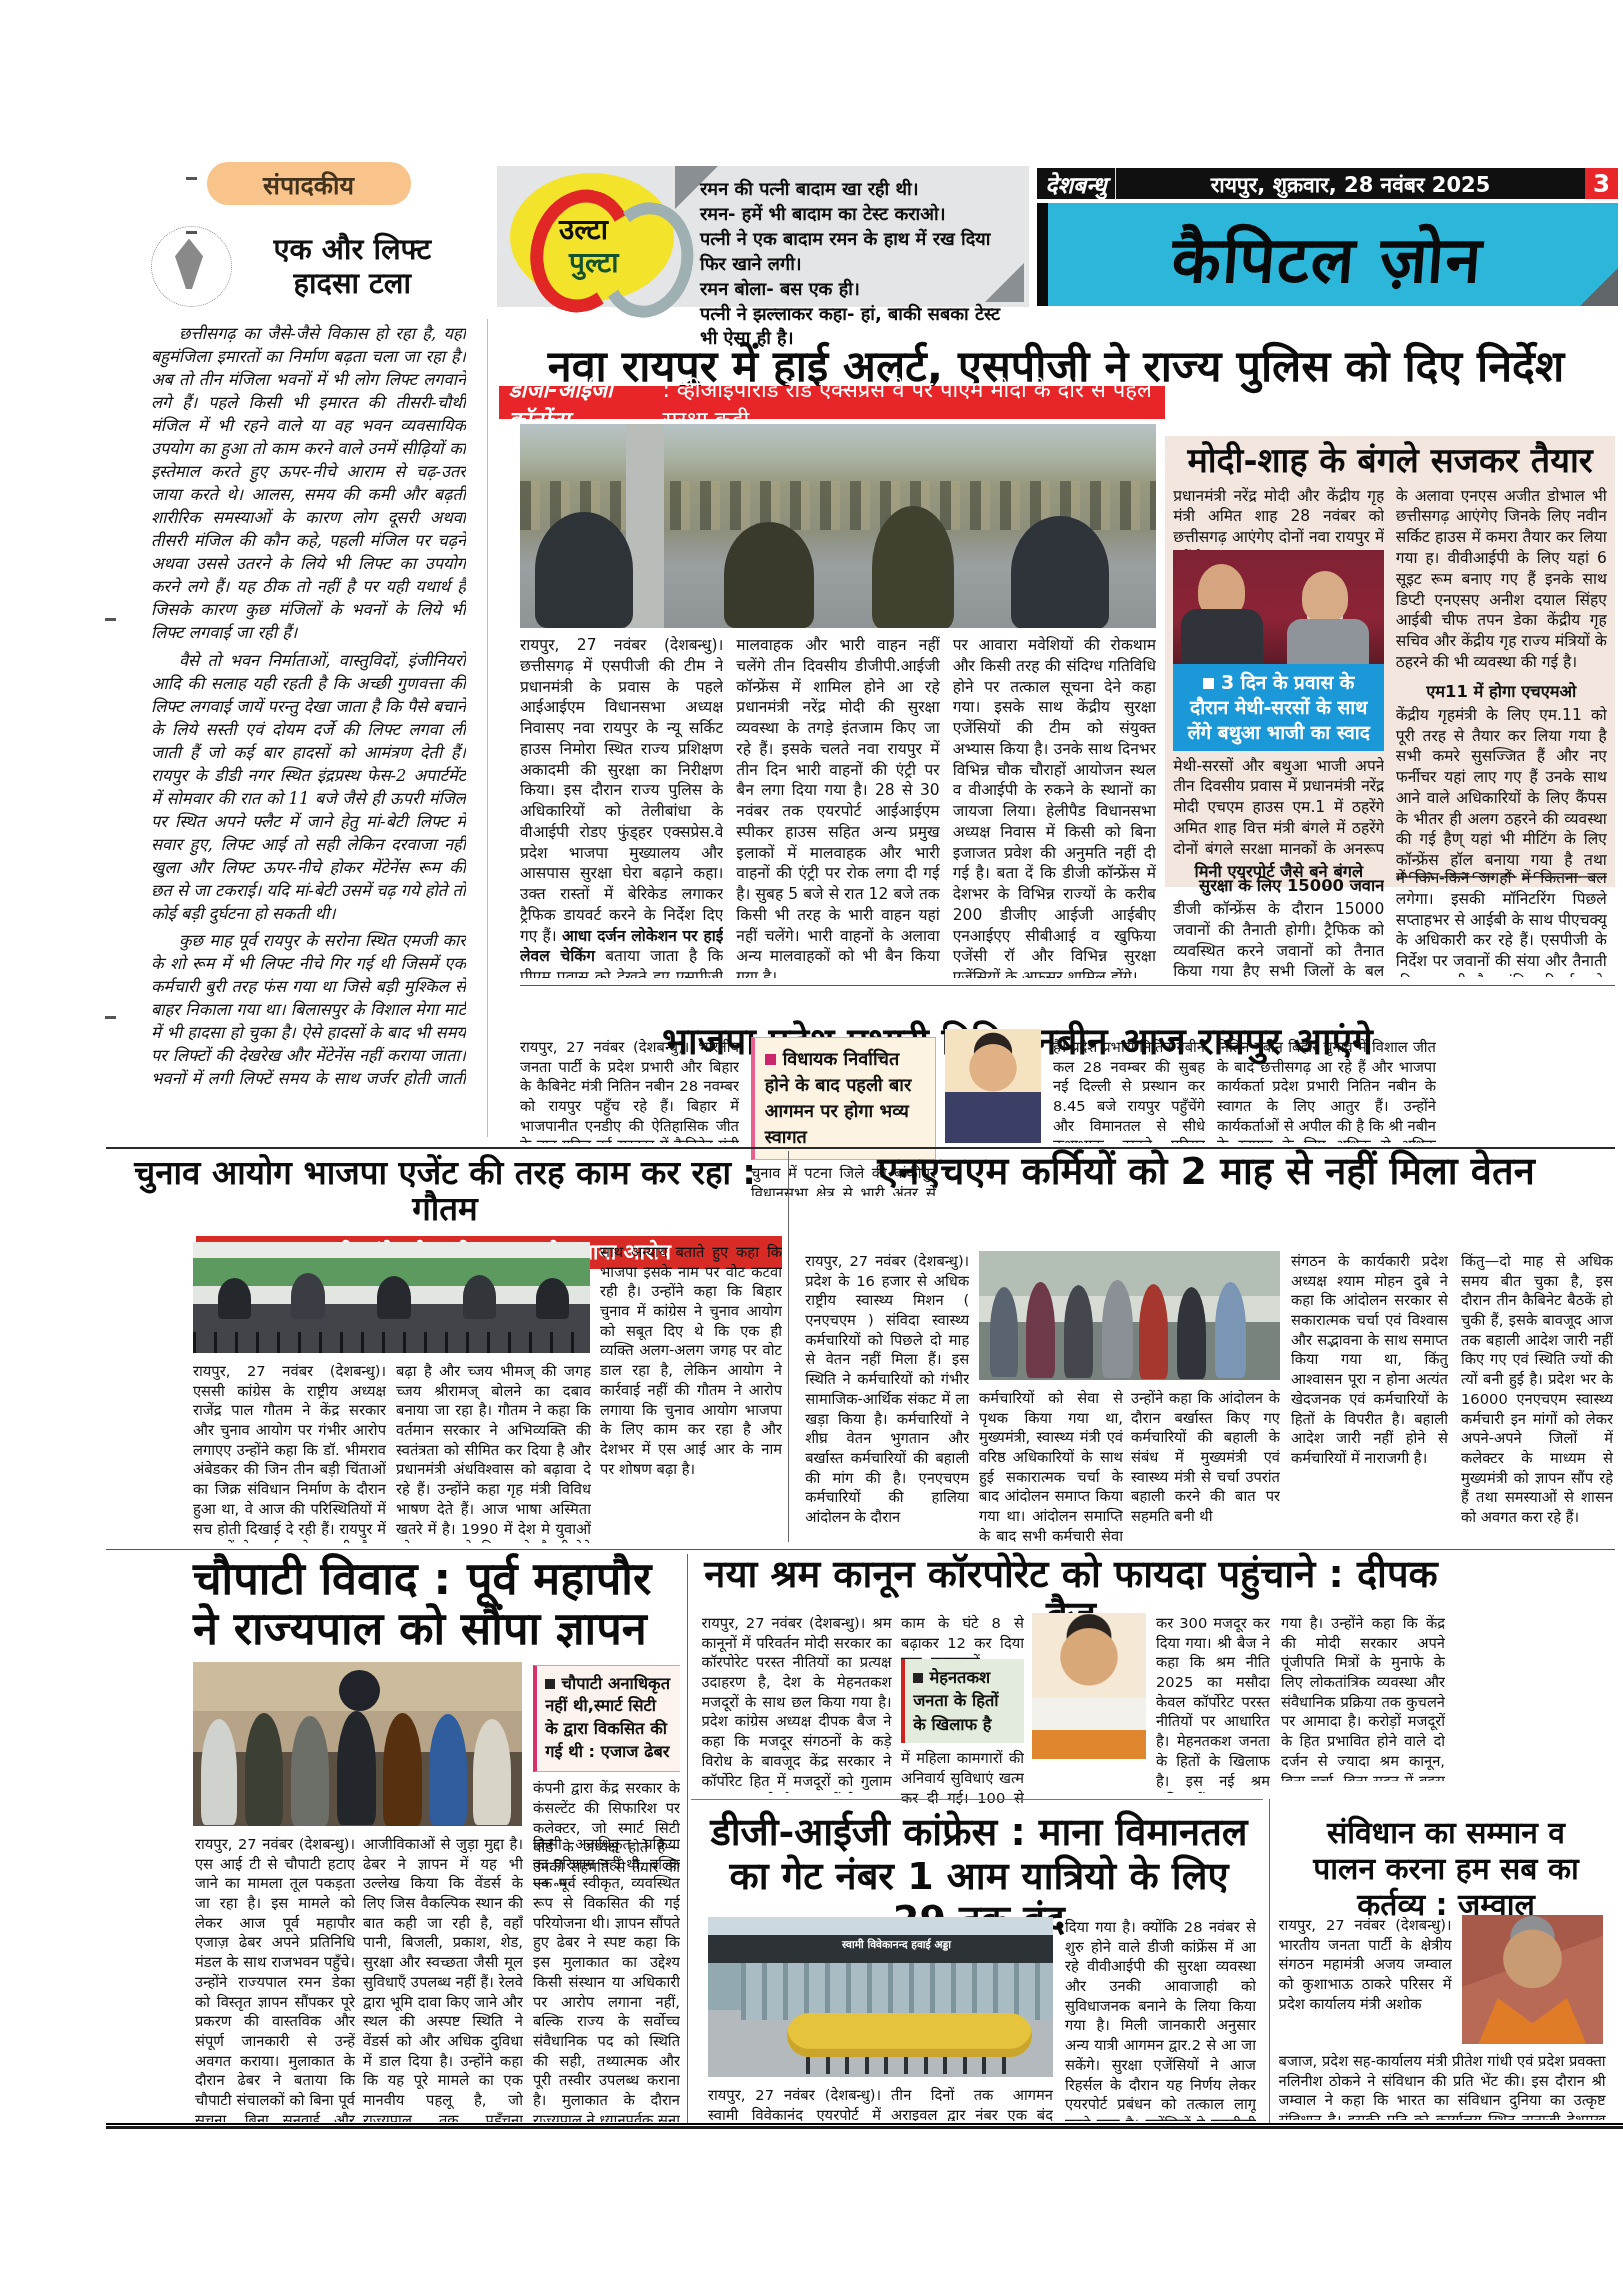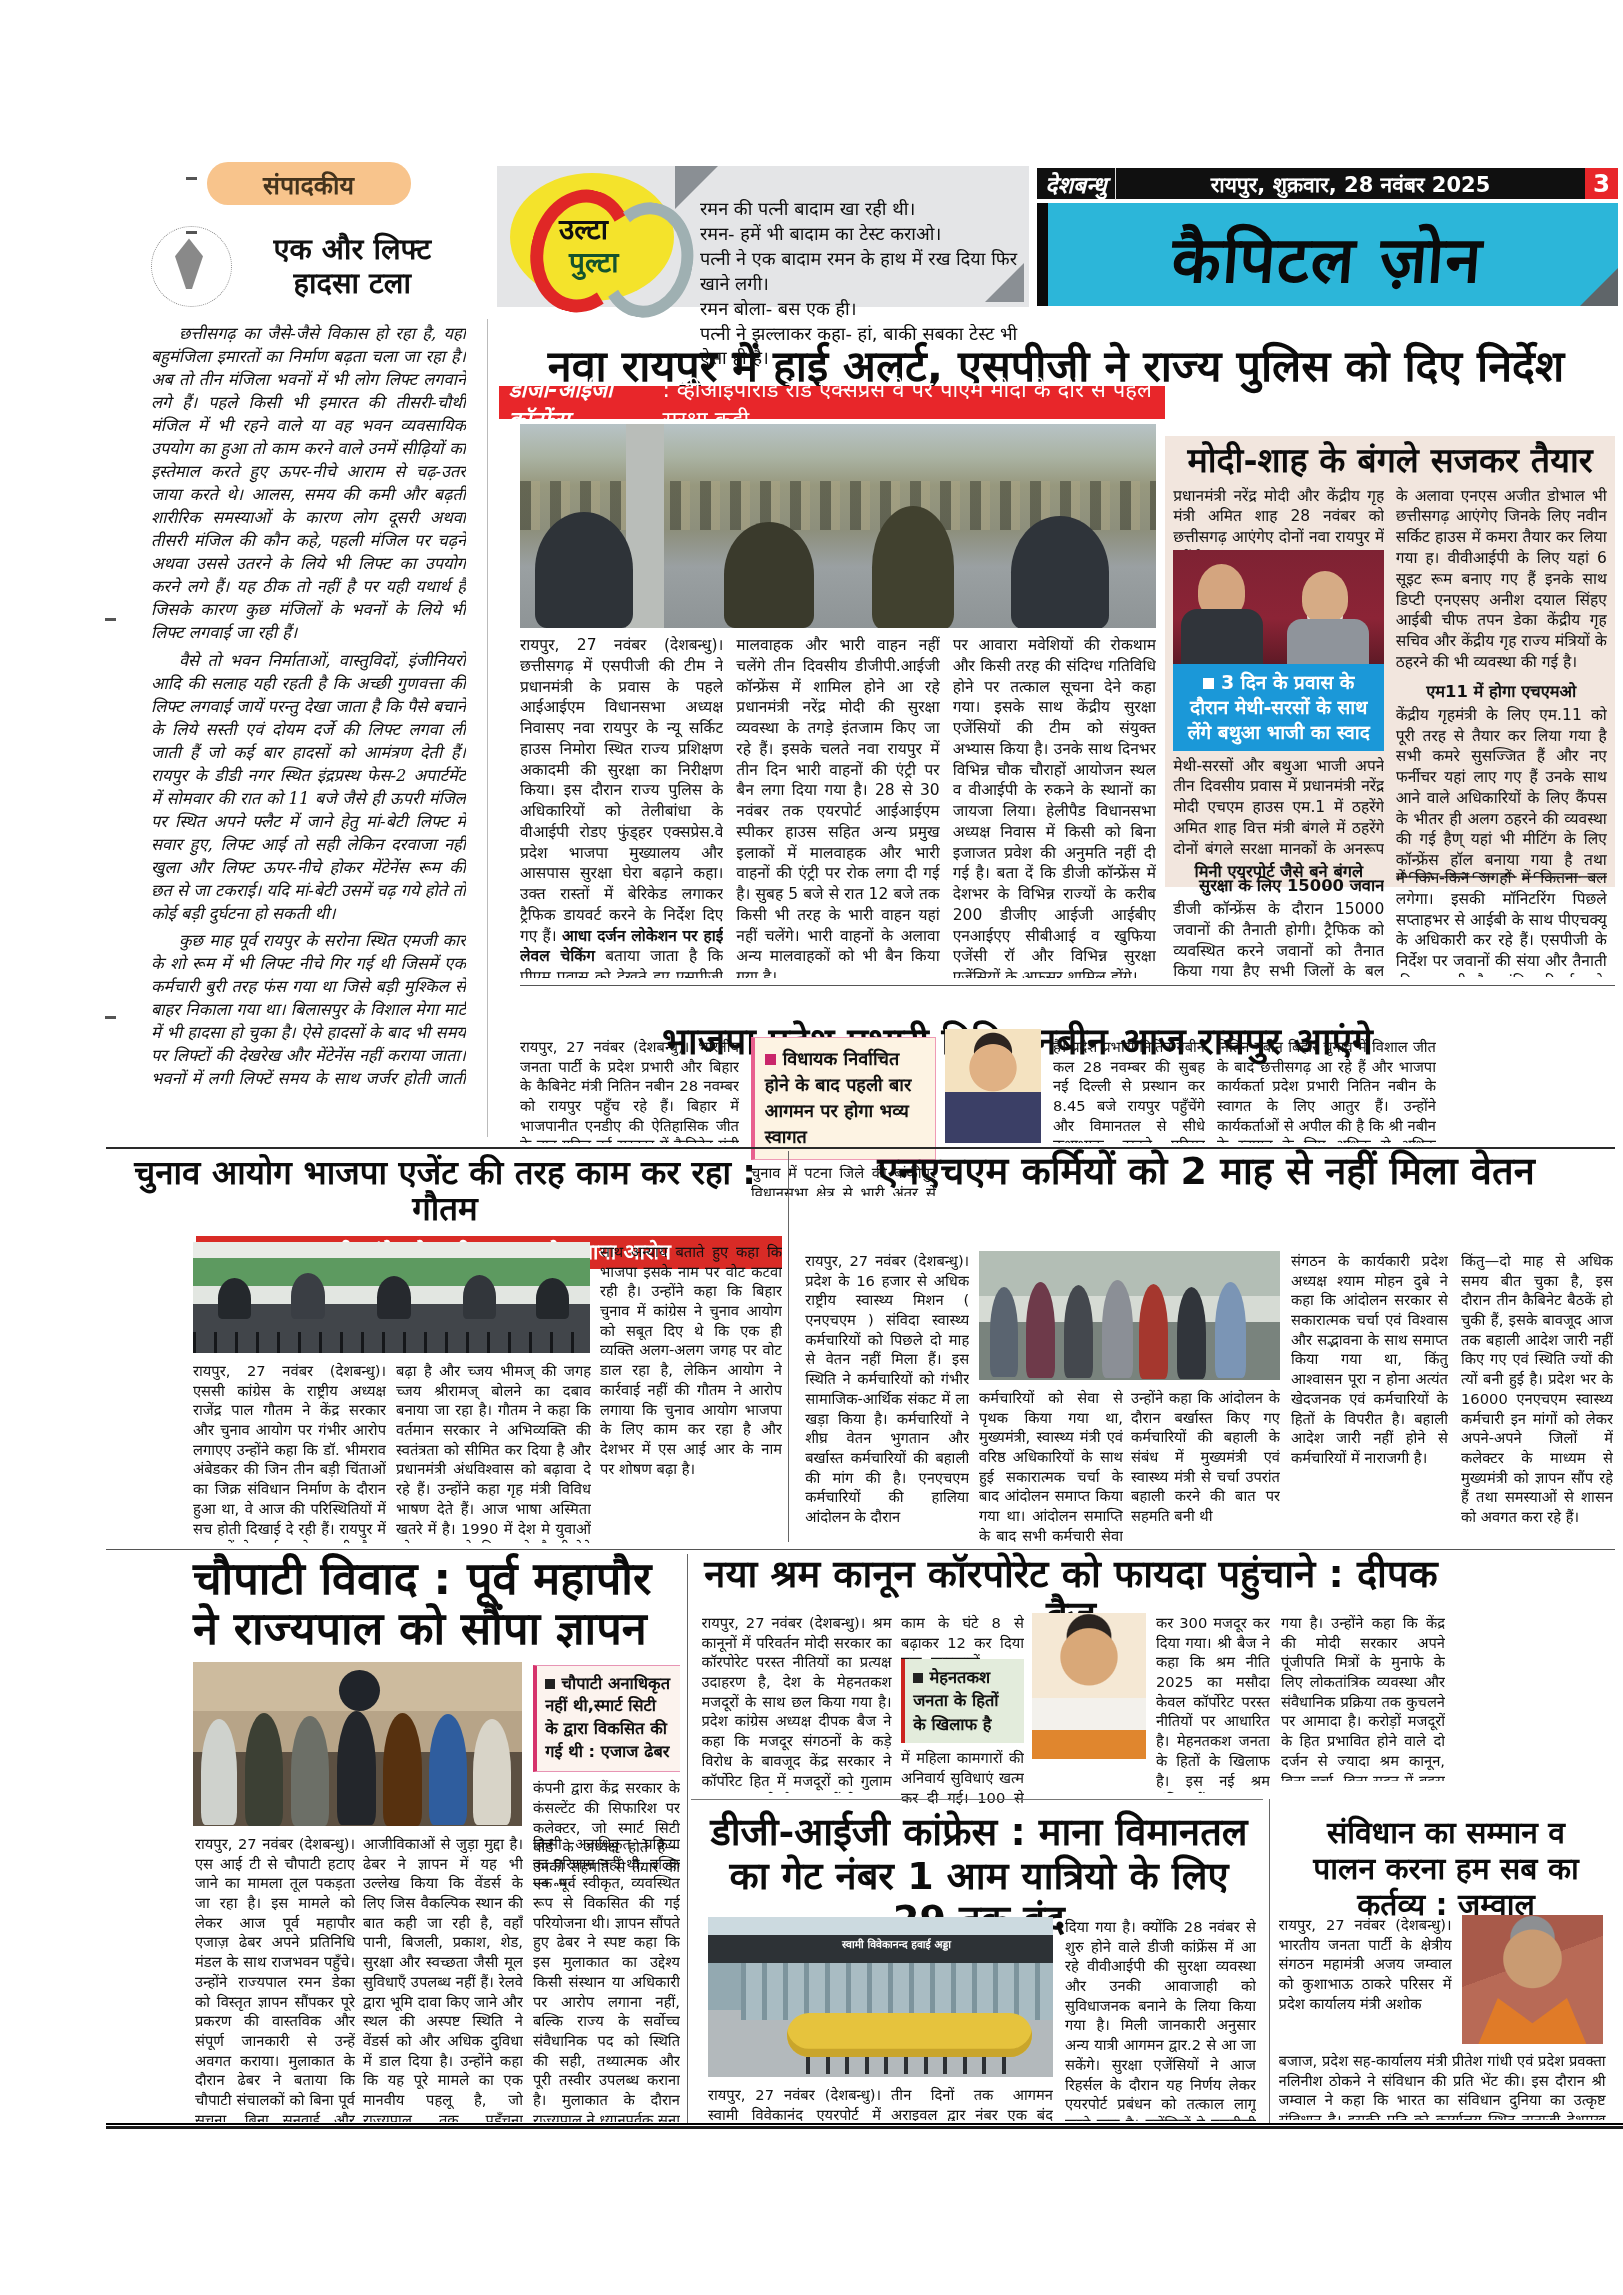--- a/index.html
+++ b/index.html
@@ -32,21 +32,21 @@
   .penicon:after{content:"";position:absolute;left:23px;top:11.4px;width:28px;height:51px;background:#6b6b6b;clip-path:polygon(50% 0,100% 35%,60% 100%,40% 100%,0 35%);opacity:.8;}
   .ed-body{font-family:"DejaVu Serif","Liberation Serif",serif;font-style:italic;font-size:16.4px;line-height:1.4;text-align:justify;margin-top:16.4px;height:769px;overflow:hidden;}
   .ed-body p{margin:0 0 4.9px;text-indent:28px;}
   
   .ulta{position:absolute;left:497px;top:166px;width:532px;height:141px;background:#e4e5e7;}
   .ulta .oval{position:absolute;left:13px;top:6.5px;width:164px;height:128px;background:#f4e32b;border-radius:50%;}
   .arrow-red{position:absolute;left:21px;top:16.4px;width:75px;height:98px;border:13px solid #e02726;border-right-color:transparent;border-radius:50%;transform:rotate(14deg);}
   .arrow-gray{position:absolute;left:90px;top:29px;width:69px;height:92px;border:12.3px solid #9fb0b2;border-left-color:transparent;border-radius:50%;transform:rotate(10deg);}
   .ulta .l1{position:absolute;left:49px;top:36px;font-size:28px;font-weight:bold;color:#101010;}
   .ulta .l2{position:absolute;left:59px;top:69px;font-size:28px;font-weight:bold;color:#14532d;}
-  .jokes{position:absolute;left:203px;top:11.4px;width:319px;font-size:18px;font-weight:normal;line-height:1.38;color:#0d0d0d;margin-top:20px;}
+  .jokes{position:absolute;left:203px;top:11.4px;width:319px;font-size:18px;font-weight:bold;line-height:1.38;color:#0d0d0d;}
   
   .strap{position:absolute;left:499px;top:386px;width:666px;height:33px;background:#e8262a;color:#fff;display:flex;align-items:center;padding-left:9.8px;box-sizing:border-box;font-size:22px;}
   .strap b{font-style:italic;margin-right:4.9px;}
   
   .pinkbox{position:absolute;left:1165px;top:436px;width:450px;height:451px;background:#f2e6de;padding:4.9px 8.2px;box-sizing:border-box;overflow:hidden;}
   .capbox{background:#1b98d8;color:#fff;font-weight:bold;font-size:19px;line-height:1.3;padding:6.5px 8.2px;text-align:center;}
   .bullet{display:inline-block;width:11.4px;height:11.4px;background:#fff;margin-right:6.5px;}
   .hl-box{background:#fdf3e3;border:1.6px solid #ef9ab5;border-left:4.9px solid #e8608e;font-weight:bold;font-size:18px;line-height:1.45;padding:8.2px 9.8px;text-align:left;}
   .redstrip2{background:#d92b26;color:#fff;font-weight:bold;font-size:21px;text-align:center;height:33px;line-height:33px;}
   .pinkbord{background:#fcf3ee;border-left:4.9px solid #d6336c;border-top:1.6px solid #e794b4;border-bottom:1.6px solid #e794b4;font-weight:bold;font-size:16.4px;line-height:1.4;padding:6.5px 8.2px;}

